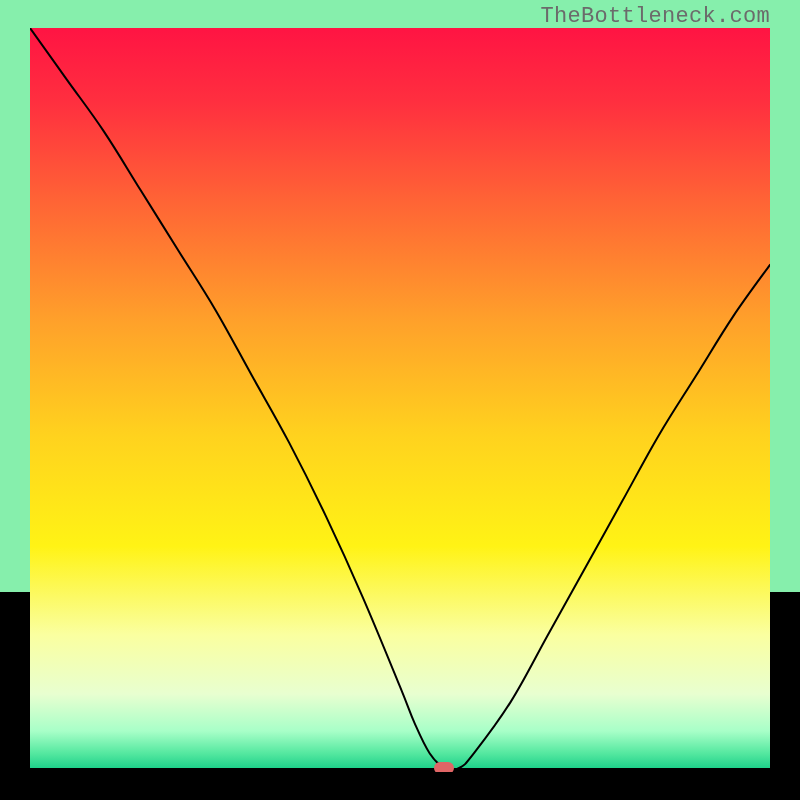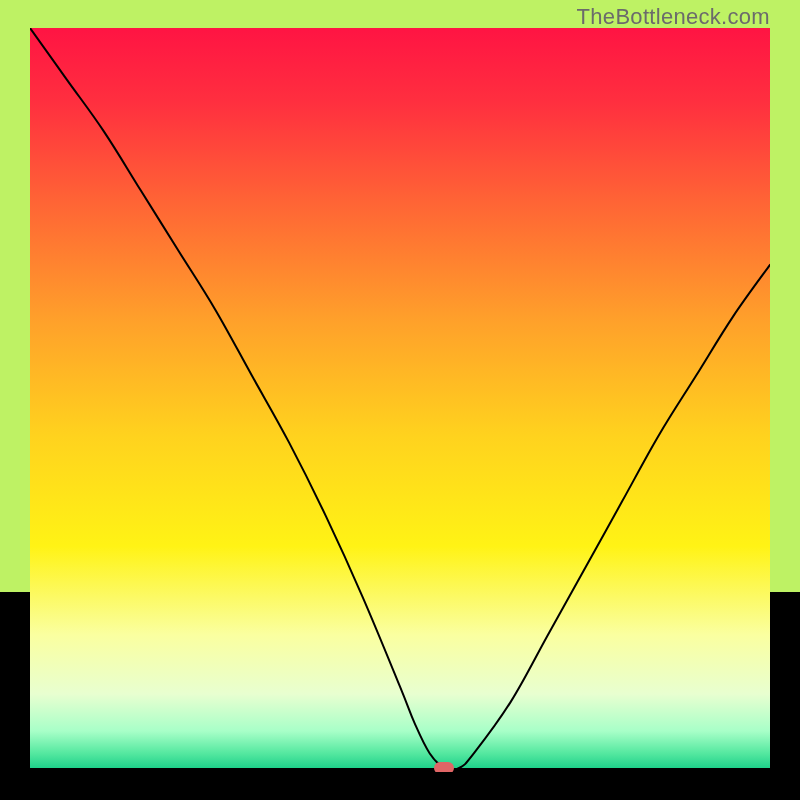--- a/index.html
+++ b/index.html
@@ -8,21 +8,22 @@
     width: 800px;
     height: 800px;
     overflow: hidden;
     background: #000;
     font-family: Arial, Helvetica, sans-serif;
   }
   .figure {
     position: relative;
     width: 800px;
     height: 592px;
-    background: #bef264;
+    background: #86efac;
+    font-family: Liberation Mono, monospace;
   }
   .plot-area {
     position: absolute;
     left: 30px;
     top: 28px;
     width: 740px;
     height: 744px;
     overflow: hidden;
   }
   .gradient-bg {

